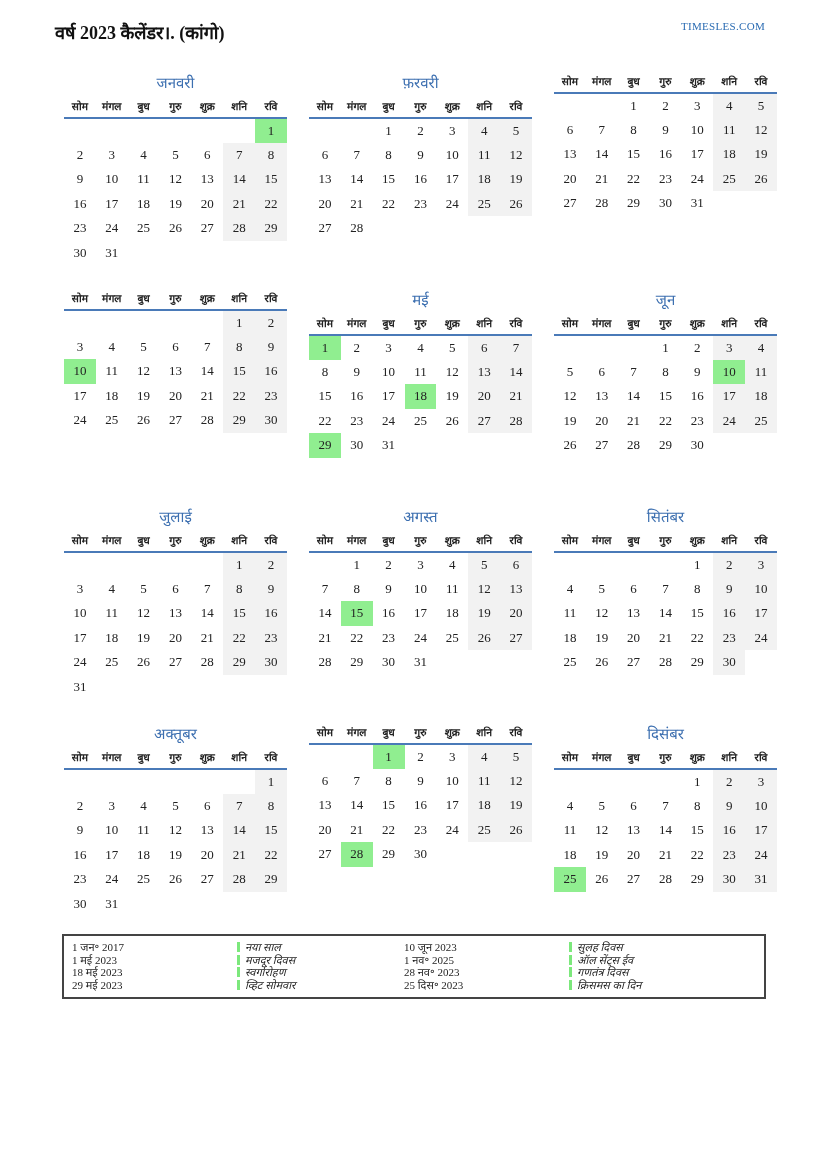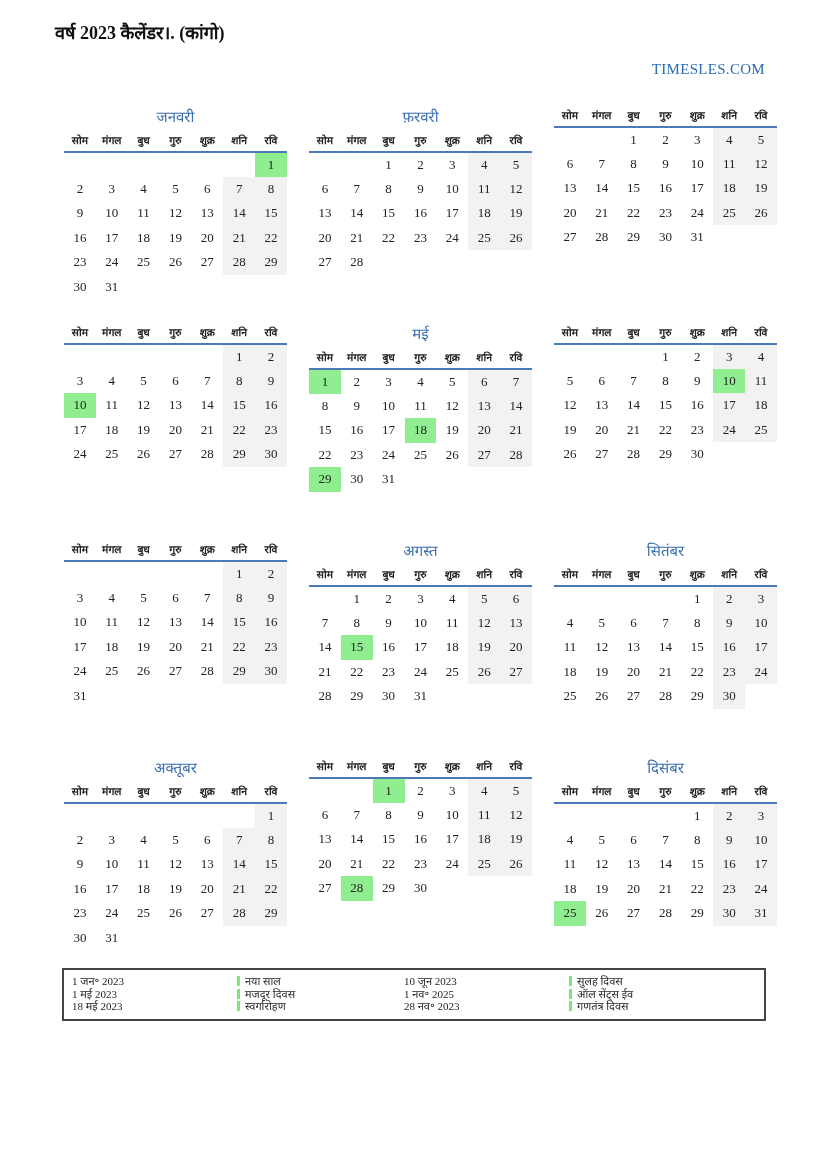--- a/index.html
+++ b/index.html
@@ -17,21 +17,21 @@
     color:var(--ink);
     position:relative;
   }
   .page{width:827px;height:1169px;background:#fff;overflow:hidden;}
   .top{
     display:flex;justify-content:space-between;align-items:flex-start;
     padding:20px 62px 0 55px;
   }
   .page-title{font-size:18px;font-weight:700;color:#111;}
   .site-link{
-    font-size:15px;color:#2b6cb3;text-decoration:none;letter-spacing:.3px;margin-top:41px;
+    font-size:11px;color:#2b6cb3;text-decoration:none;letter-spacing:.3px;
   }
   .months{
     margin:28px 0 0 64px;
     display:grid;
     grid-template-columns:repeat(3,223px);
     column-gap:13.5px;
     row-gap:17px;
     gap:22px;
   }
   .month{height:195px;}
@@ -53,21 +53,21 @@
   table.cal td.hl{background:var(--hl);}
   .legend{
     margin:16px 0 0 62px;
     width:704px;
     border:2px solid var(--border);
     padding:5px 8px 6px 8px;
     font-size:11px;
   }
   .legend-row{display:flex;line-height:12.5px;}
   .legend-date{width:165px;}
-  .legend-name{width:167px;display:flex;align-items:center;}
+  .legend-name{width:167px;display:flex;align-items:center;font-style:italic;}
   .legend-name .bar{
     display:inline-block;width:3px;height:10px;background:#7ce87c;
     margin-right:5px;flex:0 0 auto;
   }
 </style>
 </head>
 <body>
 
 <div class="page">
   <div class="top">
@@ -392,20 +392,21 @@
               <td>31</td>
               <td></td>
               <td></td>
               <td></td>
               <td></td>
             </tr>
           </tbody>
         </table>
       </div>
       <div class="month">
+        <div class="month-title">जून</div>
         <table class="cal">
           <thead>
             <tr>
               <th>सोम</th>
               <th>मंगल</th>
               <th>बुध</th>
               <th>गुरु</th>
               <th>शुक्र</th>
               <th>शनि</th>
               <th>रवि</th>
@@ -454,20 +455,21 @@
               <td>28</td>
               <td>29</td>
               <td>30</td>
               <td></td>
               <td></td>
             </tr>
           </tbody>
         </table>
       </div>
       <div class="month">
+        <div class="month-title">जुलाई</div>
         <table class="cal">
           <thead>
             <tr>
               <th>सोम</th>
               <th>मंगल</th>
               <th>बुध</th>
               <th>गुरु</th>
               <th>शुक्र</th>
               <th>शनि</th>
               <th>रवि</th>
@@ -851,21 +853,21 @@
               <td class="we">30</td>
               <td class="we">31</td>
             </tr>
           </tbody>
         </table>
       </div>
     </div>
 
   <div class="legend">
       <div class="legend-row">
-        <span class="legend-date">1 जन॰ 2023</span>
+        <span class="legend-date">1 जन॰ 2017</span>
         <span class="legend-name">
           <span class="bar"></span>
           <span>नया साल</span>
         </span>
         <span class="legend-date">10 जून 2023</span>
         <span class="legend-name">
           <span class="bar"></span>
           <span>सुलह दिवस</span>
         </span>
       </div>
@@ -886,14 +888,26 @@
         <span class="legend-name">
           <span class="bar"></span>
           <span>स्वर्गारोहण</span>
         </span>
         <span class="legend-date">28 नव॰ 2023</span>
         <span class="legend-name">
           <span class="bar"></span>
           <span>गणतंत्र दिवस</span>
         </span>
       </div>
+      <div class="legend-row">
+        <span class="legend-date">29 मई 2023</span>
+        <span class="legend-name">
+          <span class="bar"></span>
+          <span>व्हिट सोमवार</span>
+        </span>
+        <span class="legend-date">25 दिस॰ 2023</span>
+        <span class="legend-name">
+          <span class="bar"></span>
+          <span>क्रिसमस का दिन</span>
+        </span>
+      </div>
     </div>
 </div>
 
 </body></html>

